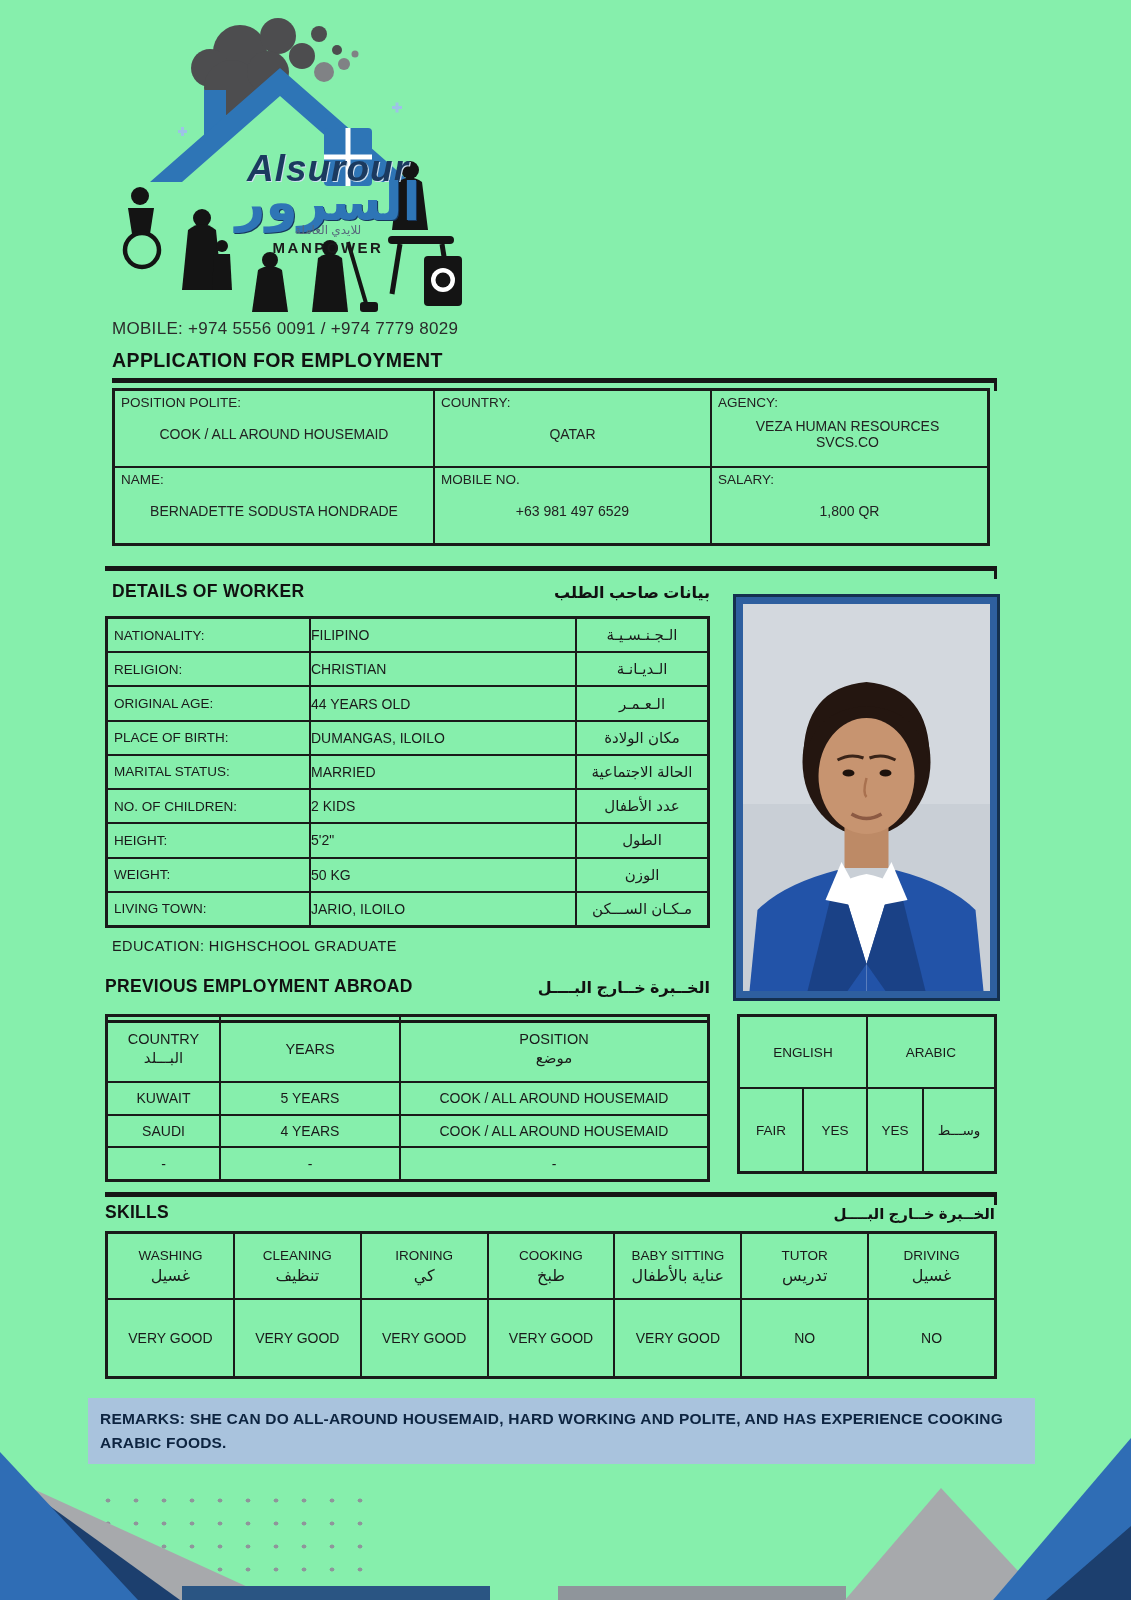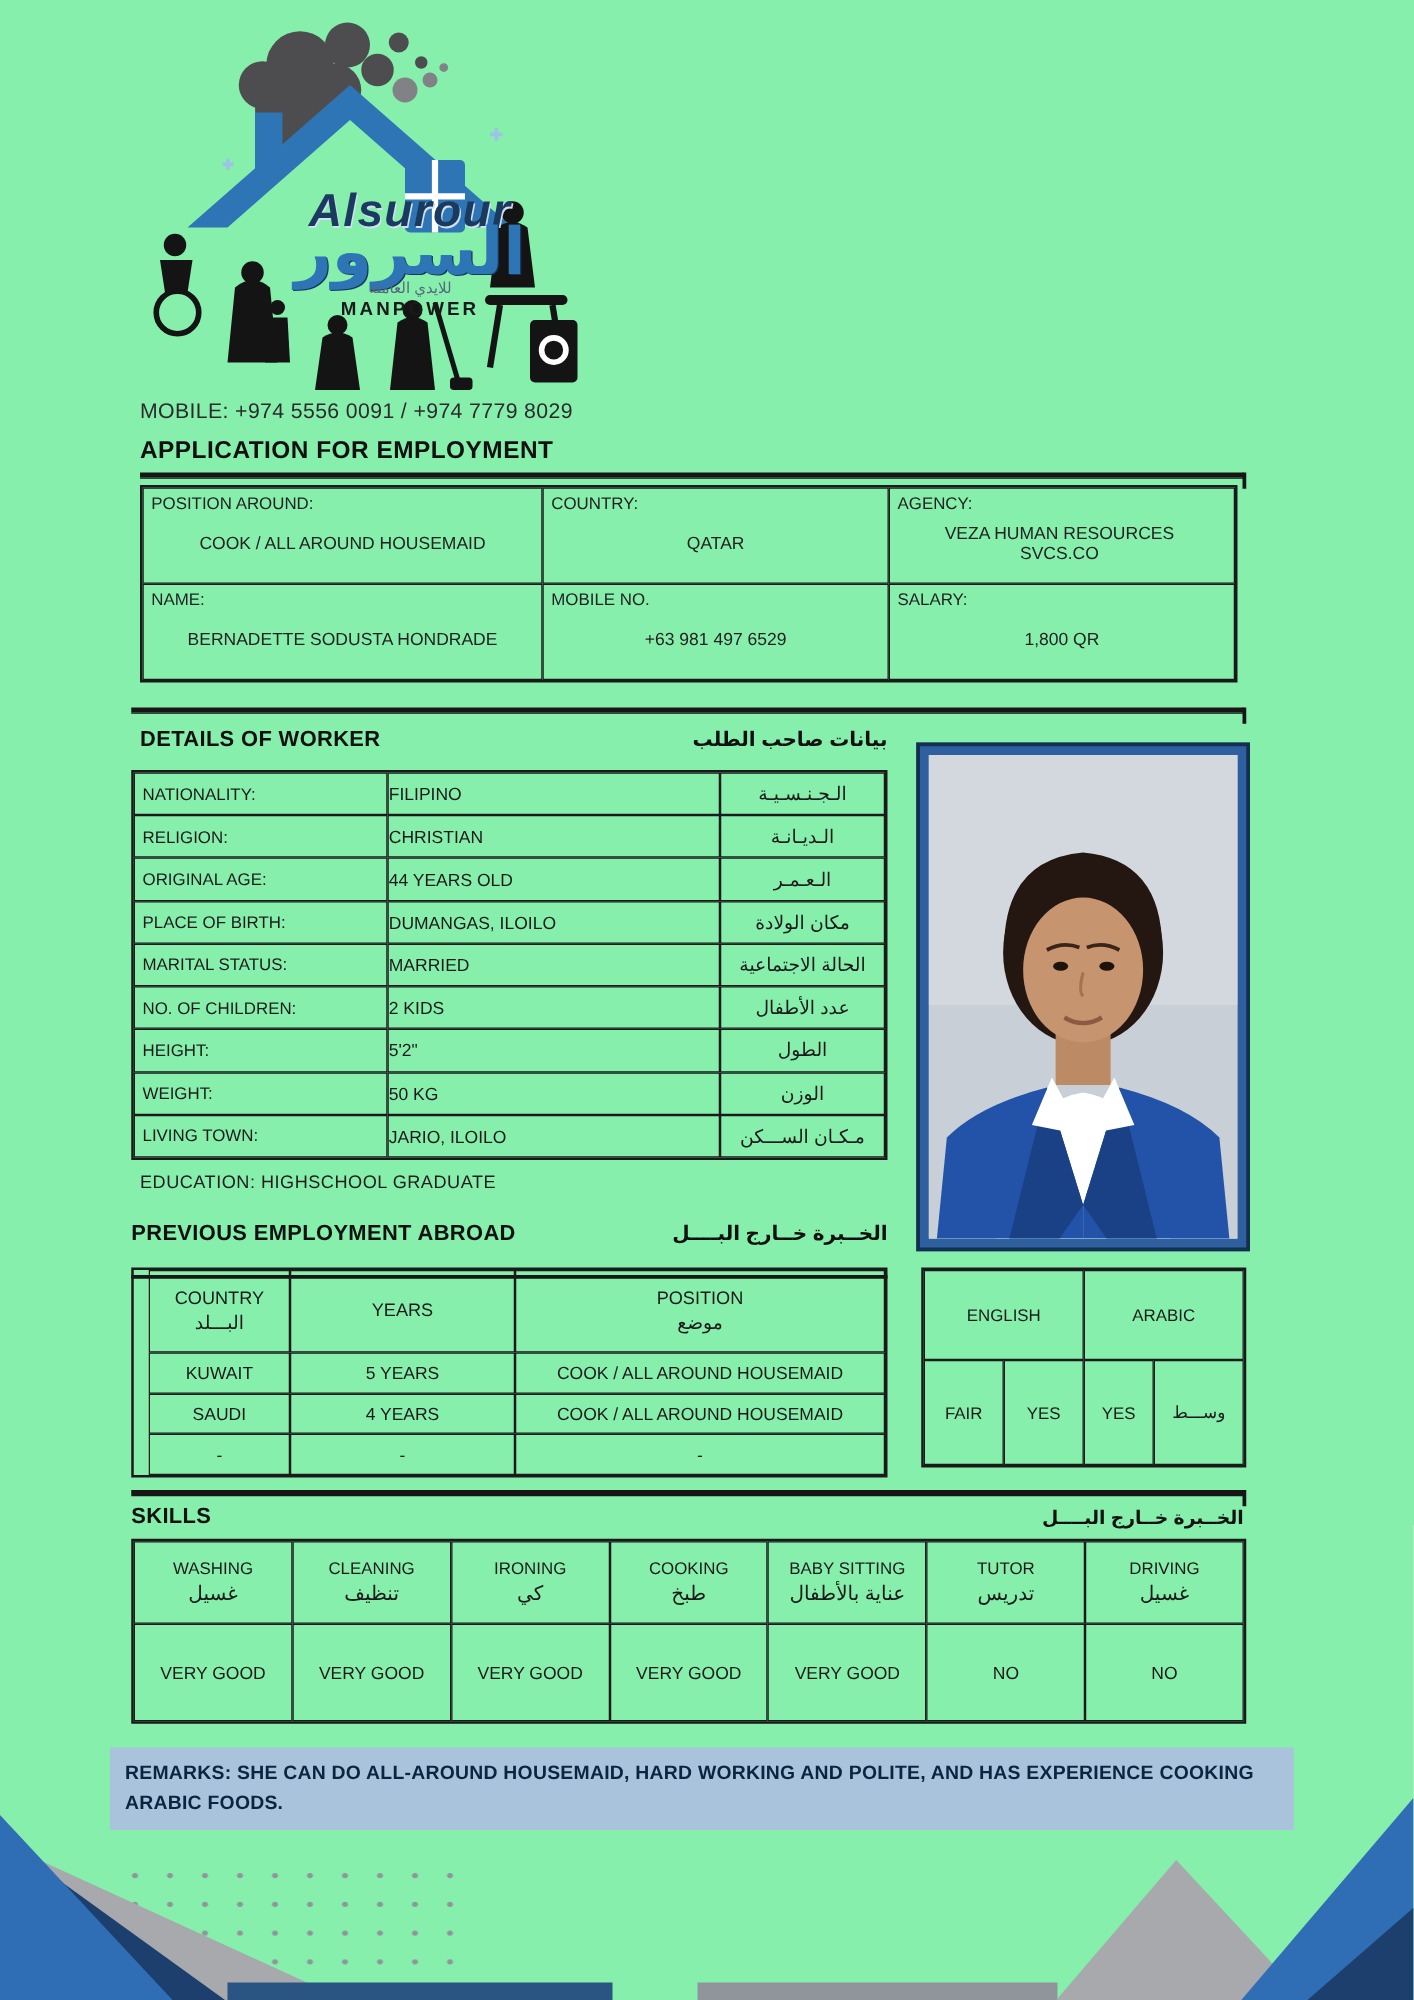--- a/index.html
+++ b/index.html
@@ -52,21 +52,21 @@
 
   
   .photo-frame { left:733px; top:594px; width:267px; height:407px;
     background:#2e5f9f; border:3px solid #14304f; padding:7px; }
   .photo-inner { width:100%; height:100%; background:#c9cfd6; overflow:hidden; }
   .photo-inner svg { display:block; width:100%; height:100%; }
 
   
   .emp-head { left:105px; top:976px; width:605px; border-bottom:3px solid #161616; padding-bottom:23px; }
   .emp-table { left:105px; top:1014px; width:605px; height:168px;
-    display:grid; grid-template-rows:66px repeat(3,1fr); border:2px solid #1a1a1a;padding-left:12px; }
+    display:grid; grid-template-rows:66px repeat(3,1fr); border:2px solid #1a1a1a; }
   .emp-row { display:grid; grid-template-columns:113px 180px 1fr; }
   .emp-row > div { border:1px solid #1a1a1a; display:flex; flex-direction:column; align-items:center; justify-content:center; text-align:center; font-size:14px; }
   .emp-h-en { font-size:14.5px; }
   .emp-h-ar { font-size:15px; margin-top:2px; }
   .emp-data { font-size:13.5px; }
 
   
   .lang-table { left:737px; top:1014px; width:260px; height:160px; border:2px solid #1a1a1a;
     display:grid; grid-template-rows:72px 1fr; }
   .lang-top { display:grid; grid-template-columns:128px 1fr; }
@@ -186,21 +186,21 @@
     </div>
   </div>
 
   <div class="abs mobile-line">MOBILE: +974 5556 0091 / +974 7779 8029</div>
 
   <div class="abs app-title">APPLICATION FOR EMPLOYMENT</div>
   <div class="abs rule" style="left:112px; top:378px; width:883px;"></div>
 
   <div class="abs app-table">
     <div class="app-cell">
-      <div class="app-label">POSITION AROUND:</div>
+      <div class="app-label">POSITION POLITE:</div>
       <div class="app-value">COOK / ALL AROUND HOUSEMAID</div>
     </div>
     <div class="app-cell">
       <div class="app-label">COUNTRY:</div>
       <div class="app-value">QATAR</div>
     </div>
     <div class="app-cell">
       <div class="app-label">AGENCY:</div>
       <div class="app-value" style="padding-left:40px;padding-right:44px;">VEZA HUMAN RESOURCES SVCS.CO</div>
     </div>

